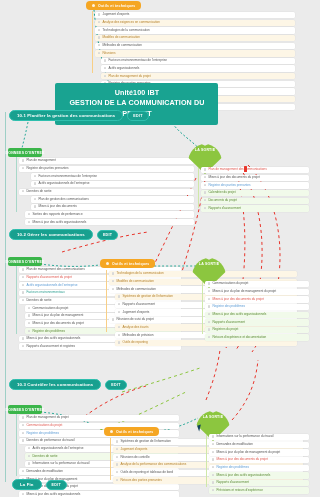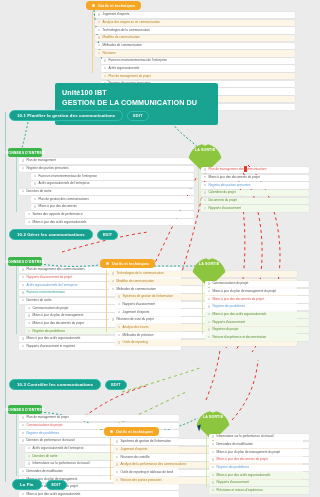--- a/index.html
+++ b/index.html
@@ -146,21 +146,21 @@
       <div class="row hl-orange"><span class="bullet"></span><span>Réunions</span></div>
       <div class="row ind1"><span class="bullet"></span><span>Facteurs environnementaux de l'entreprise</span></div>
       <div class="row ind1"><span class="bullet"></span><span>Actifs organisationnels</span></div>
       <div class="row ind1 hl-orange"><span class="bullet"></span><span>Plan de management du projet</span></div>
       <div class="row ind1"><span class="bullet"></span><span>Registre des parties prenantes</span></div>
       <div class="row "><span class="bullet"></span><span>Documents du projet</span></div>
       <div class="row hl-orange"><span class="bullet"></span><span>Mises à jour des documents du projet</span></div>
       <div class="row ind1"><span class="bullet"></span><span>Rapports</span></div>
     </div>
 
-  <div class="title-card" style="left:55px;top:83px;width:150px;">
+  <div class="title-card" style="left:55px;top:83px;width:150px;text-align:center;">
     <span>Unité100 IBT</span>
     <span class="t2">GESTION DE LA COMMUNICATION DU PROJET</span>
   </div>
 
   <div class="sec" style="left:9px;top:110px;">
     <span class="sec-pill">10.1 Planifier la gestion des communications</span>
     <span class="edit-pill">EDIT</span>
   </div>
 
   <div class="blob mint-tag node" style="left:8px;top:148px;">

